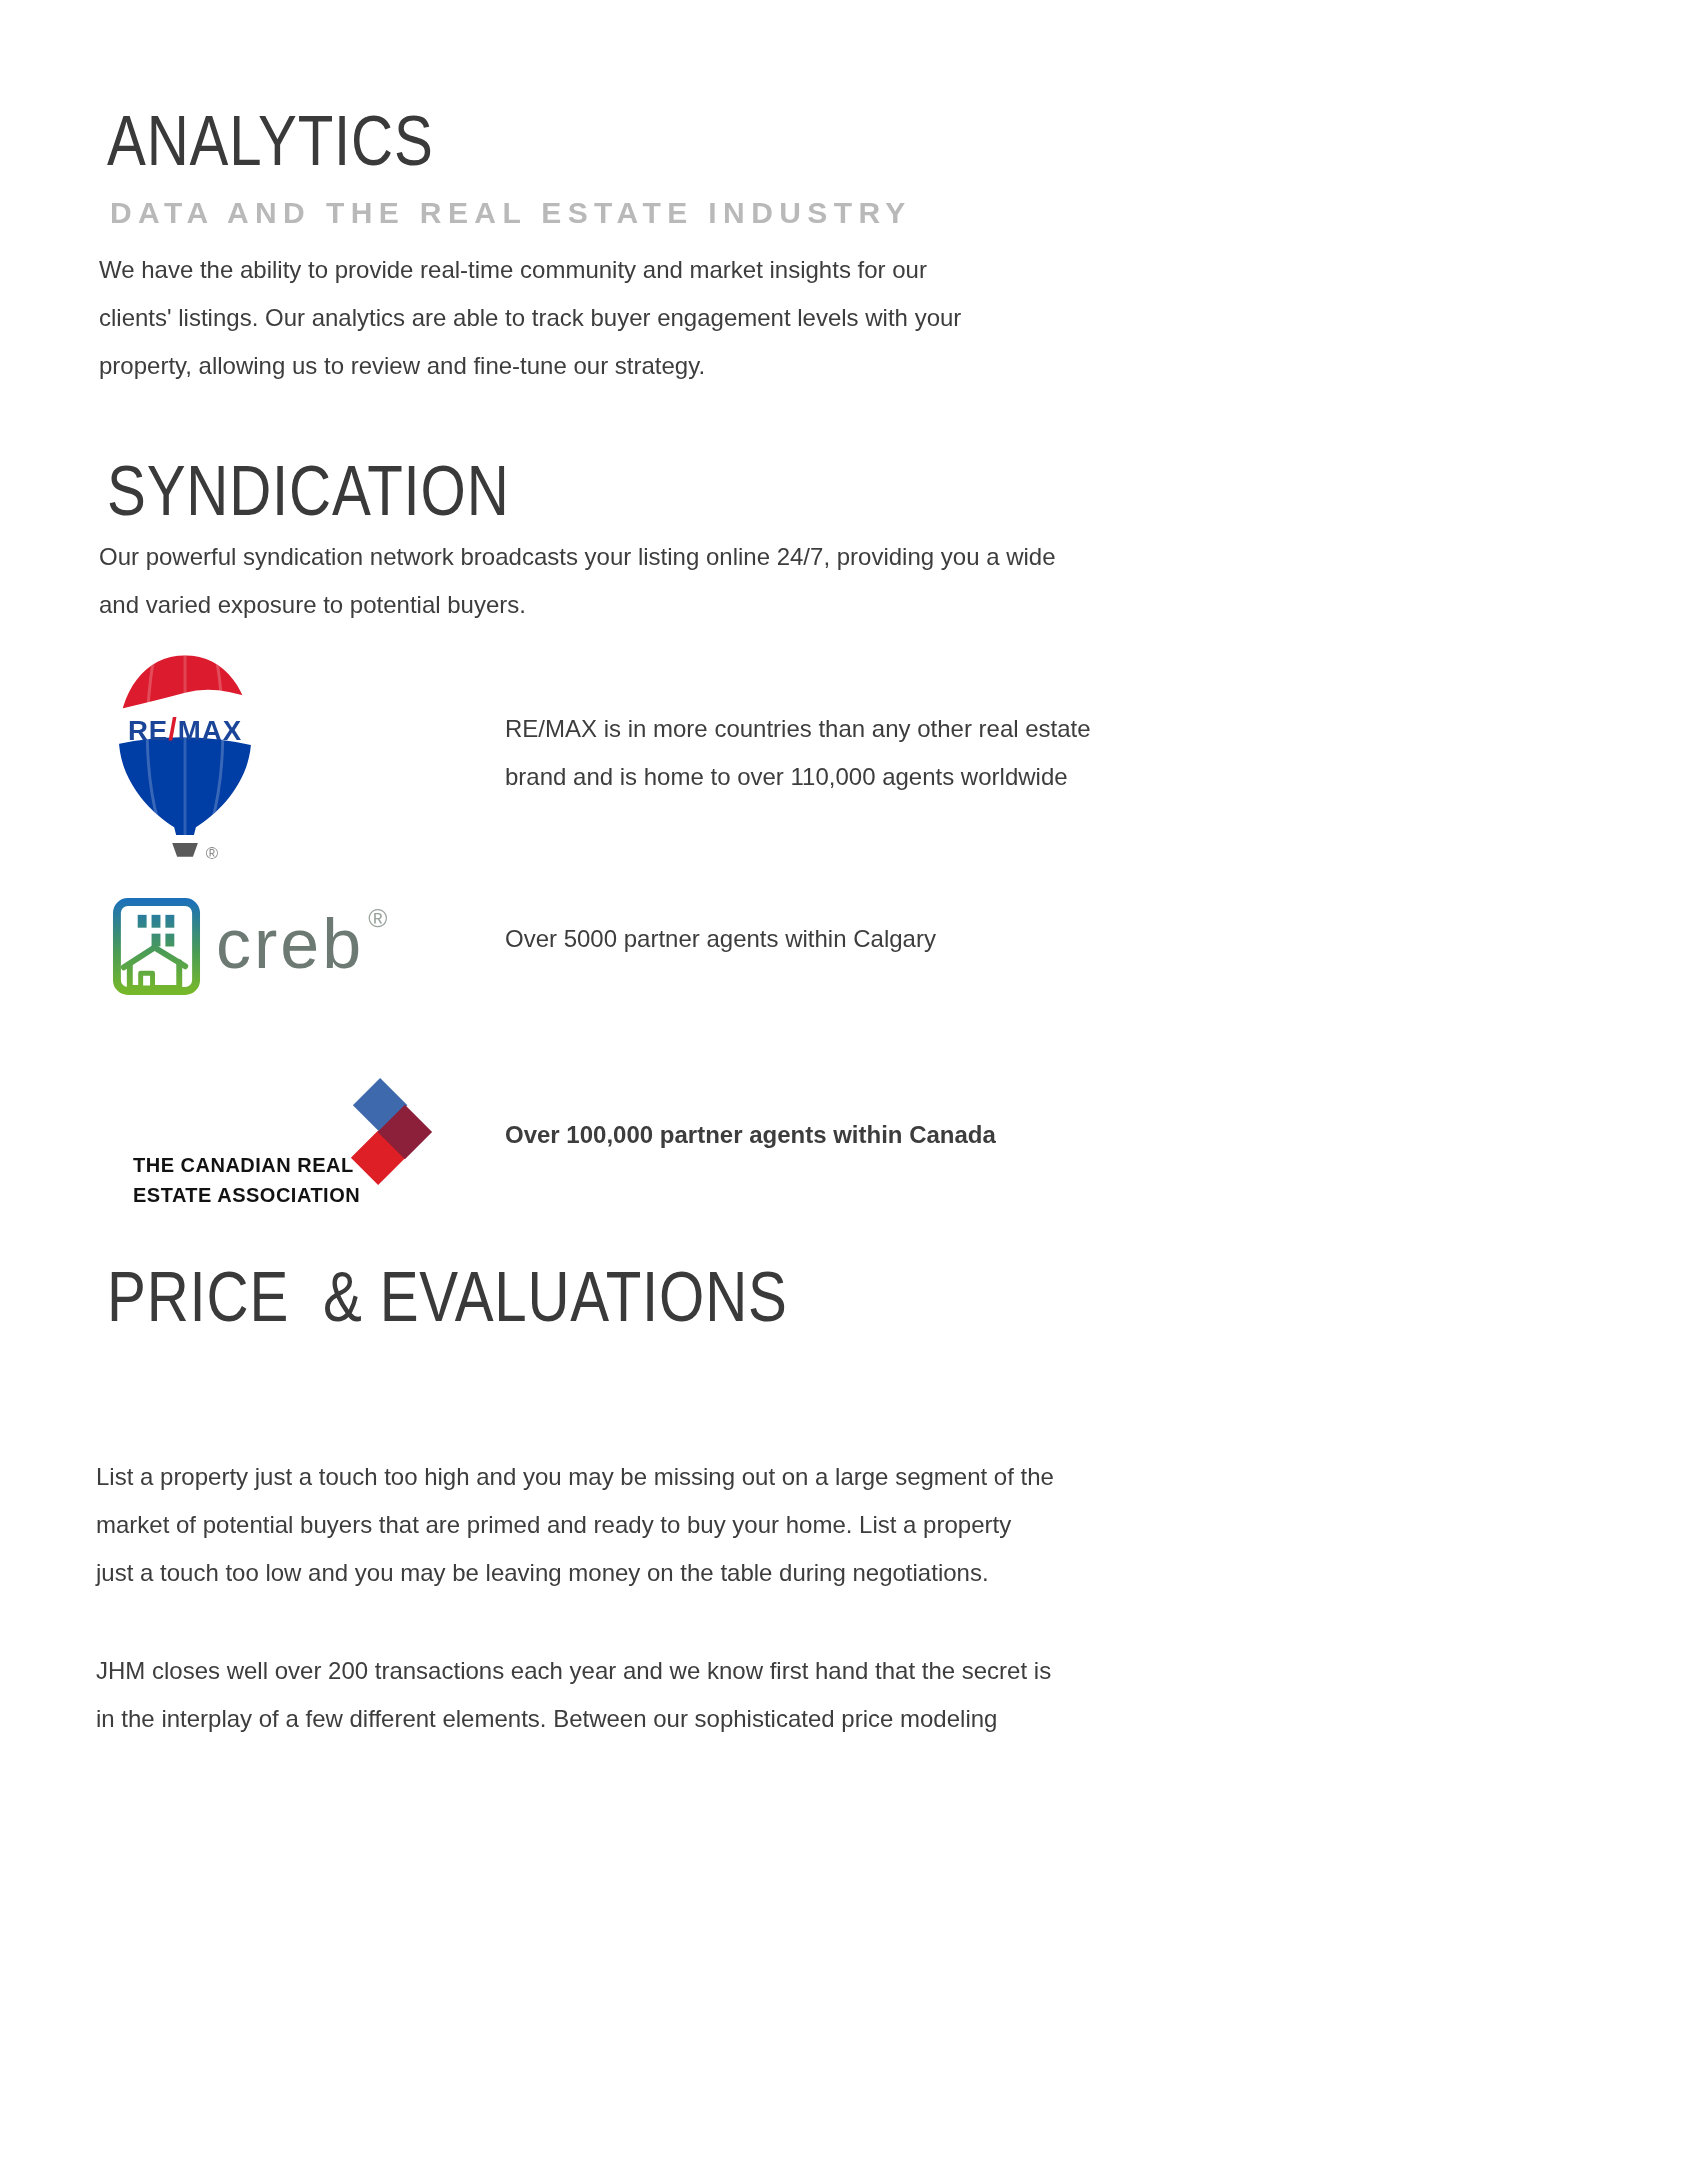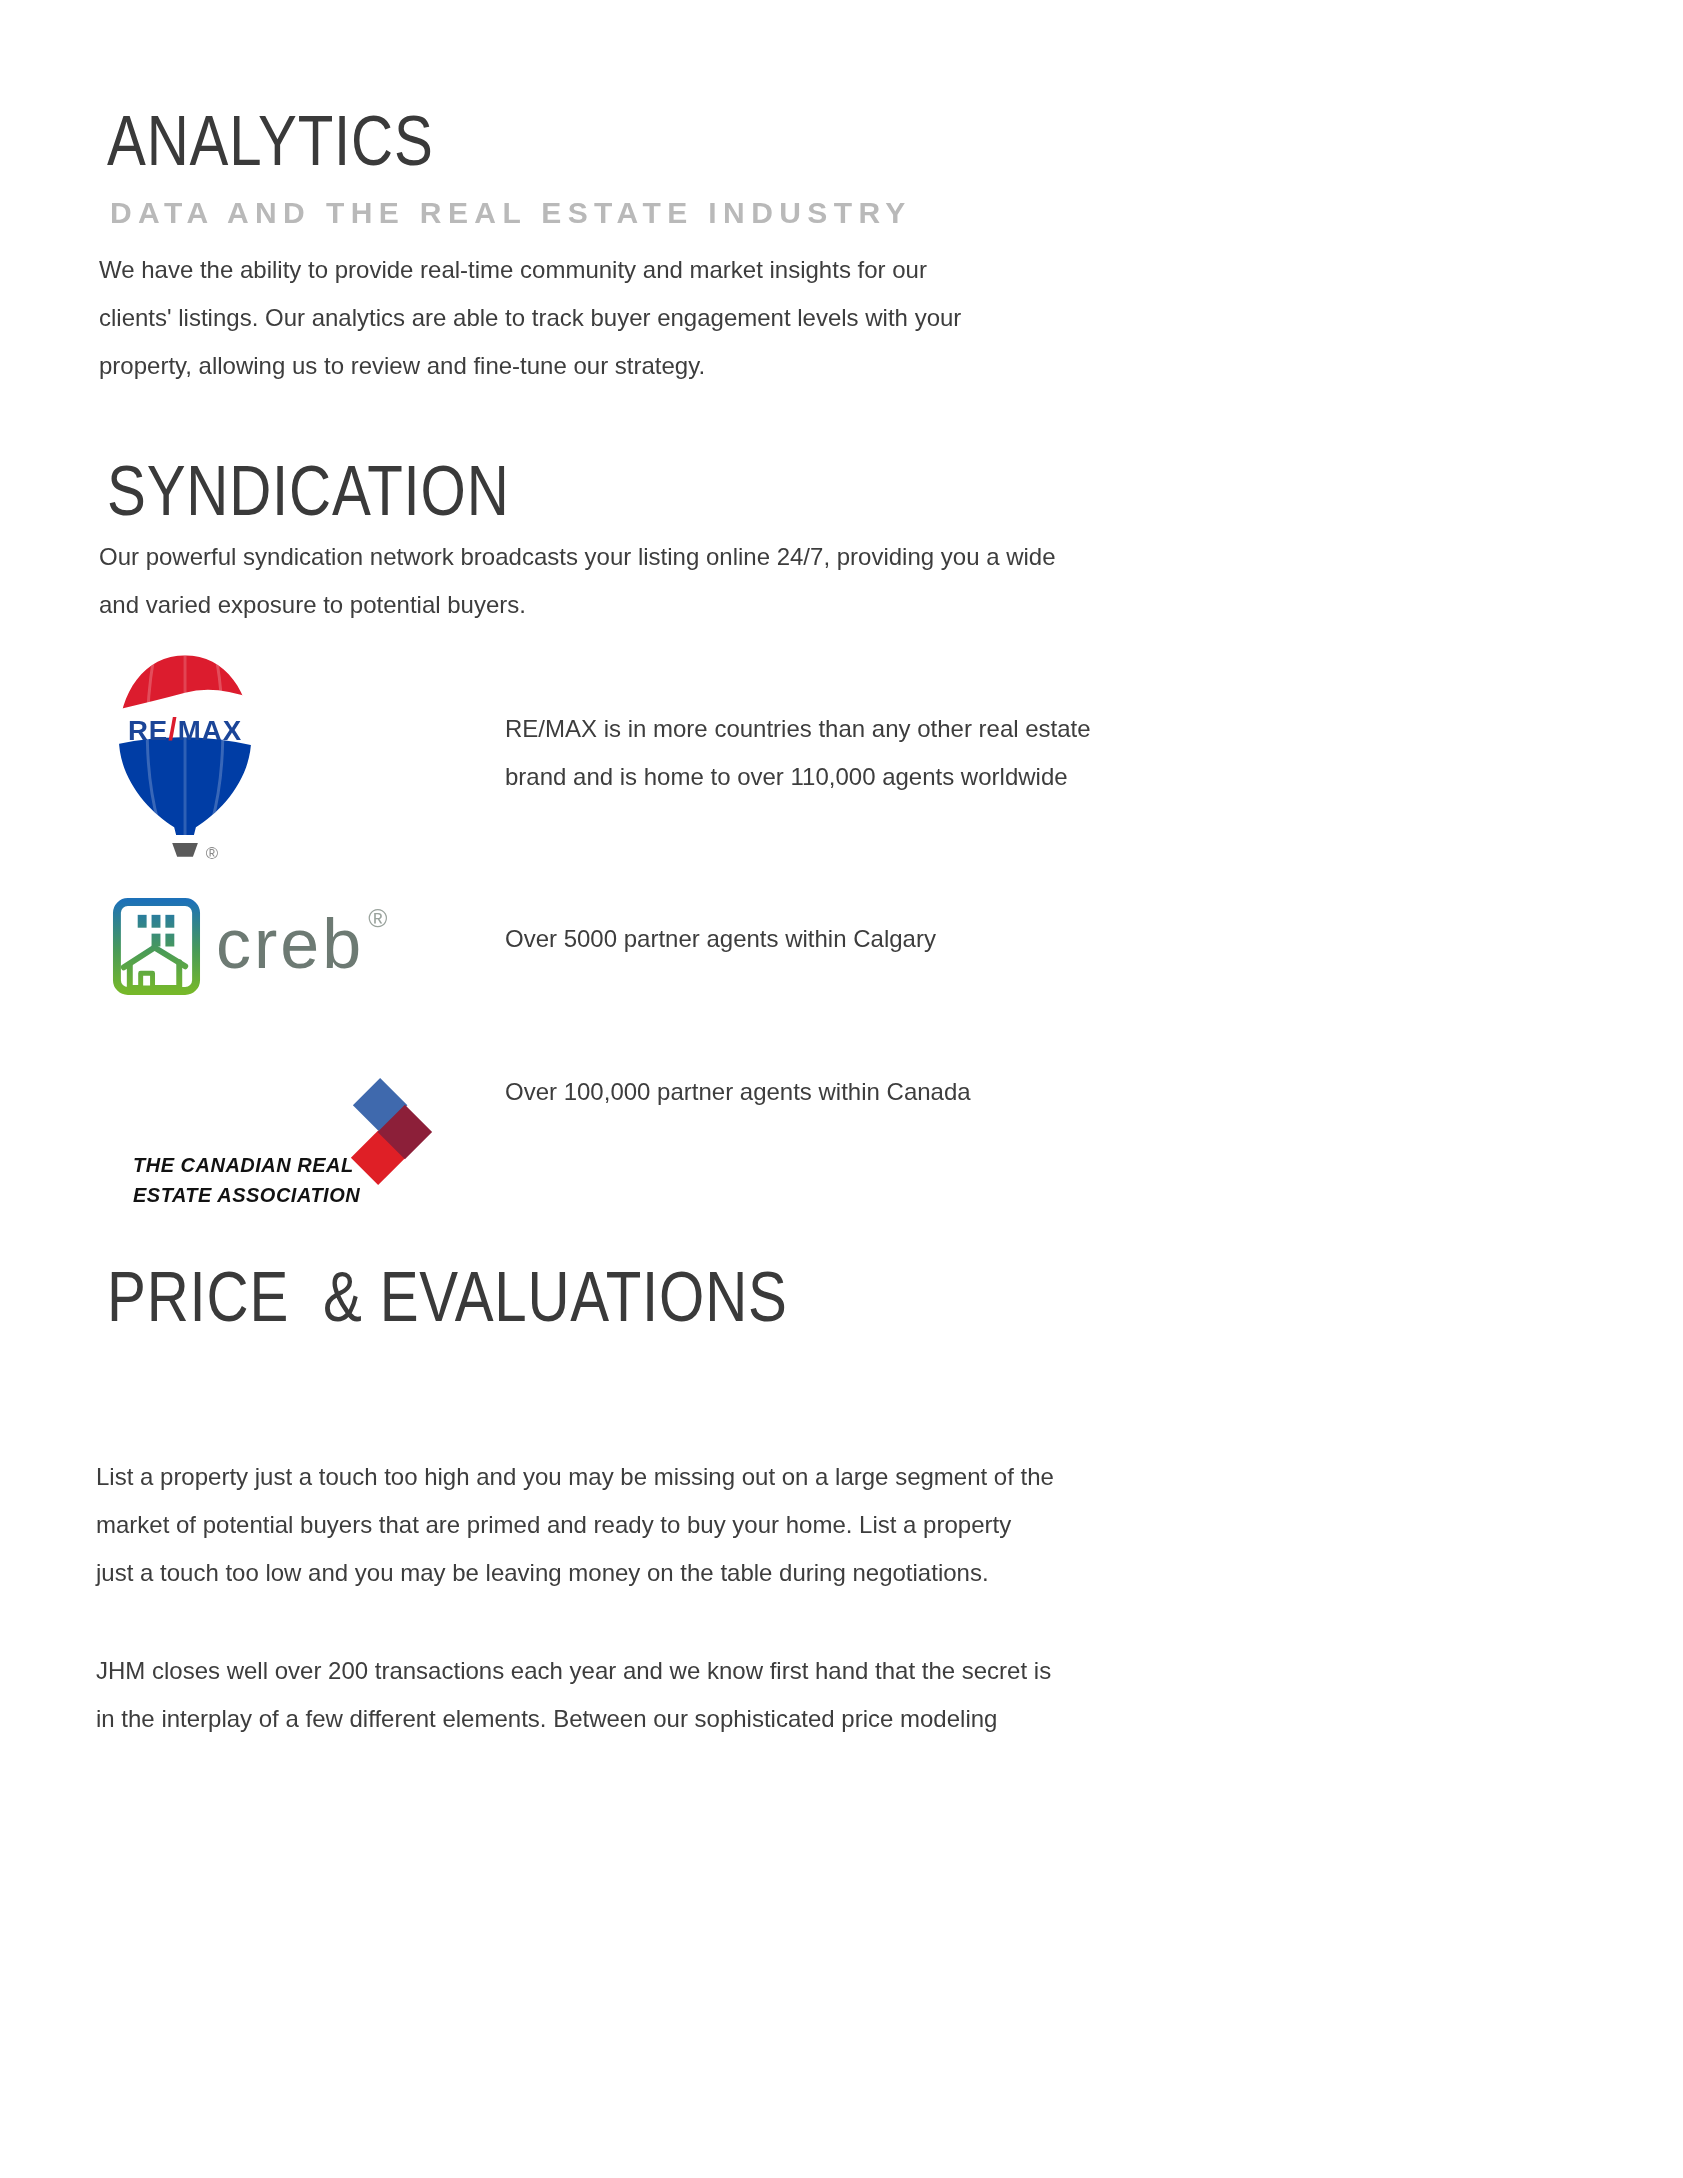--- a/index.html
+++ b/index.html
@@ -24,21 +24,21 @@
   .logo-svg { position:absolute; }
   .creb-row { position:absolute; left:111px; top:897px; display:flex; align-items:flex-start; }
   .creb-word { font-size:70px; line-height:95px; color:var(--creb_text); letter-spacing:3px; margin-left:14px; }
   .creb-reg { font-size:26px; color:#9aa39d; margin-left:4px; margin-top:6px; }
   .crea-word {
     position:absolute; left:131px; top:1069px; font-size:79px; font-weight:bold;
     letter-spacing:-1px; color:var(--crea_black); line-height:79px;
   }
   .crea-tagline {
     position:absolute; left:133px; top:1150px; font-size:20px; font-weight:bold;
-    letter-spacing:0.5px; color:var(--crea_black); line-height:30px; white-space:pre;font-style:italic;
+    letter-spacing:0.5px; color:var(--crea_black); line-height:30px; white-space:pre;
   }
   .quote-box { position:absolute; left:518px; top:1952px; width:1141px; height:180px; background:var(--quote_bg); }
   .quote-mark {
     position:absolute; font-family:"DejaVu Serif", serif; font-weight:bold;
     font-size:149px; line-height:1; color:var(--quote_text);
   }
   .quote-open  { left:38px;  top:-4px; }
   .quote-close { left:1020px; top:55px; }
   .quote-text {
     position:absolute; left:149px; top:28px; width:911px; text-align:center;
@@ -110,21 +110,21 @@
   </div>
   <p class="body-text blurb" style="top:915px;">Over 5000 partner agents within Calgary</p>
 
   <div class="crea-tagline">THE CANADIAN REAL
 ESTATE ASSOCIATION</div>
   <svg class="logo-svg" style="left:348px; top:1075px;" width="89" height="113" viewBox="0 0 90 114">
     <rect x="13" y="11" width="39" height="39" transform="rotate(45 32.5 30.5)" style="fill:var(--crea_blue)"></rect>
     <rect x="11" y="64" width="39" height="39" transform="rotate(45 30.5 83.5)" style="fill:var(--crea_red)"></rect>
     <rect x="38" y="38" width="39" height="39" transform="rotate(45 57.5 57.5)" style="fill:var(--crea_maroon)"></rect>
   </svg>
-  <p class="body-text blurb" style="top:1068px;">Over 100,000 partner agents within Canada</p>
+  <p class="body-text blurb" style="top:1111px;font-weight:bold;">Over 100,000 partner agents within Canada</p>
 
   <h1 class="h1" style="left:107px; top:1255px;">PRICE  &amp; EVALUATIONS</h1>
   <p class="body-text" style="left:96px; top:1453px;">List a property just a touch too high and you may be missing out on a large segment of the
 market of potential buyers that are primed and ready to buy your home. List a property
 just a touch too low and you may be leaving money on the table during negotiations.</p>
   <p class="body-text" style="left:96px; top:1647px;">JHM closes well over 200 transactions each year and we know first hand that the secret is
 in the interplay of a few different elements. Between our sophisticated price modeling
 and evaluations, our agents' unmatched local expertise and our extensive market data
 research - the bottom line is: our goal is to sell your home in less time, for more money.
 Our proven results circle directly back around to finding the ‘Sweet Spot’ to set the price.</p>

